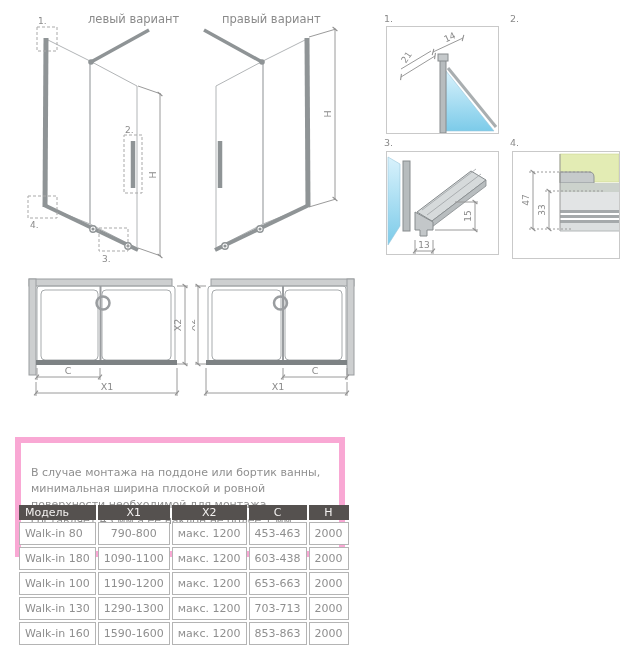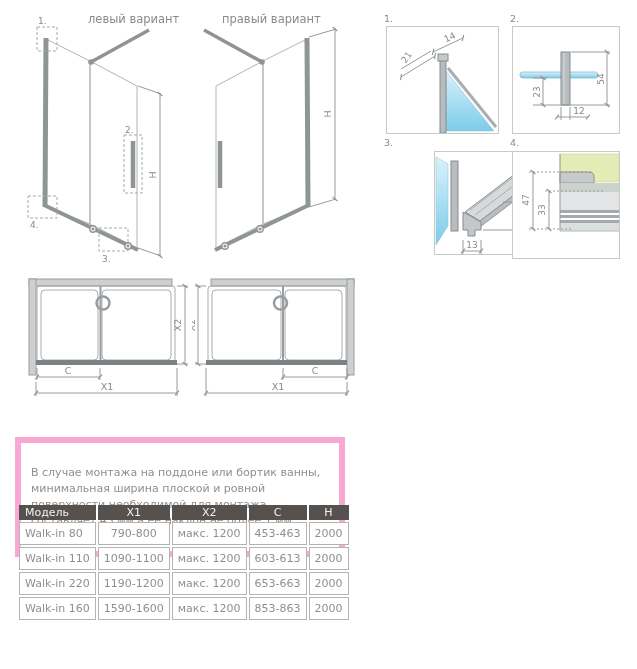--- a/index.html
+++ b/index.html
@@ -124,42 +124,22 @@
       <g stroke="#9a9a9a" stroke-width="1" fill="none">
         <line x1="46" y1="25" x2="76" y2="11" marker-start="url(#tk)" marker-end="url(#tk)"></line>
         <line x1="14" y1="50" x2="48" y2="29" marker-start="url(#tk)" marker-end="url(#tk)"></line>
         <line x1="44" y1="24" x2="14" y2="42"></line>
       </g>
       <text font-size="9" transform="rotate(-25 64 13)" x="64" y="13" text-anchor="middle">14</text>
       <text font-size="9" transform="rotate(-55 22 32)" x="22" y="32" text-anchor="middle">21</text>
     </svg>
   </div>
 
-  <div class="abs detail-box" style="left:512px; top:26px; width:108px; height:108px;">
-    <svg width="106" height="106" viewBox="0 0 106 106">
-      <rect x="7" y="45" width="78" height="6" rx="2.5" fill="url(#gblue)" stroke="#8fb9cc" stroke-width="0.8"></rect>
-      <rect x="48" y="25" width="9" height="53" fill="#b7bcbe" stroke="#878c8e" stroke-width="1"></rect>
-      <line x1="51" y1="26" x2="51" y2="77" stroke="#d8dcdd" stroke-width="1"></line>
-      <g stroke="#9a9a9a" stroke-width="1" fill="none">
-        <line x1="58" y1="25" x2="97" y2="25"></line>
-        <line x1="20" y1="78" x2="97" y2="78"></line>
-        <line x1="20" y1="51" x2="34" y2="51"></line>
-        <line x1="94" y1="25" x2="94" y2="78" marker-start="url(#tk)" marker-end="url(#tk)"></line>
-        <line x1="30" y1="51" x2="30" y2="78" marker-start="url(#tk)" marker-end="url(#tk)"></line>
-        <line x1="48" y1="80" x2="48" y2="93"></line>
-        <line x1="57" y1="80" x2="57" y2="93"></line>
-        <line x1="44" y1="90" x2="75" y2="90" marker-start="url(#tk)" marker-end="url(#tk)"></line>
-      </g>
-      <text font-size="9" transform="rotate(-90 91 52)" x="91" y="52" text-anchor="middle">54</text>
-      <text font-size="9" transform="rotate(-90 27 65)" x="27" y="65" text-anchor="middle">23</text>
-      <text font-size="9" x="66" y="87" text-anchor="middle">12</text>
-    </svg>
-  </div>
-
-  <div class="abs detail-box" style="left:386px; top:151px; width:113px; height:104px;margin-left:48px;">
+
+  <div class="abs detail-box" style="left:386px; top:151px; width:113px; height:104px;">
     <svg width="111" height="106" viewBox="0 0 111 106">
       <polygon points="1,5 13,12 13,74 1,93" fill="url(#gblue)" stroke="#9bc8dc" stroke-width="0.6"></polygon>
       <rect x="16" y="9" width="7" height="70" fill="#b7bcbe" stroke="#878c8e" stroke-width="1"></rect>
       <g>
         <polygon points="30,60 84,19 99,28 45,69" fill="#d6dadb" stroke="#878c8e" stroke-width="1"></polygon>
         <polygon points="45,69 99,28 99,34 45,75" fill="#b8bdbf" stroke="#878c8e" stroke-width="0.8"></polygon>
         <path d="M28,60 L46,70 L46,78 L40,78 L40,84 L33,84 L33,78 L28,78 Z" fill="#c3c7c9" stroke="#878c8e" stroke-width="1"></path>
         <line x1="35" y1="58" x2="89" y2="17" stroke="#9ea2a4" stroke-width="0.8"></line>
         <line x1="40" y1="63" x2="94" y2="22" stroke="#9ea2a4" stroke-width="0.8"></line>
       </g>
@@ -281,31 +261,38 @@
     </thead>
     <tbody>
         <tr>
           <td class="model-col">Walk-in 80</td>
           <td>790-800</td>
           <td>макс. 1200</td>
           <td>453-463</td>
           <td>2000</td>
         </tr>
         <tr>
-          <td class="model-col">Walk-in 110</td>
+          <td class="model-col">Walk-in 180</td>
           <td>1090-1100</td>
           <td>макс. 1200</td>
-          <td>603-613</td>
-          <td>2000</td>
-        </tr>
-        <tr>
-          <td class="model-col">Walk-in 220</td>
+          <td>603-438</td>
+          <td>2000</td>
+        </tr>
+        <tr>
+          <td class="model-col">Walk-in 100</td>
           <td>1190-1200</td>
           <td>макс. 1200</td>
           <td>653-663</td>
+          <td>2000</td>
+        </tr>
+        <tr>
+          <td class="model-col">Walk-in 130</td>
+          <td>1290-1300</td>
+          <td>макс. 1200</td>
+          <td>703-713</td>
           <td>2000</td>
         </tr>
         <tr>
           <td class="model-col">Walk-in 160</td>
           <td>1590-1600</td>
           <td>макс. 1200</td>
           <td>853-863</td>
           <td>2000</td>
         </tr>
       </tbody>

